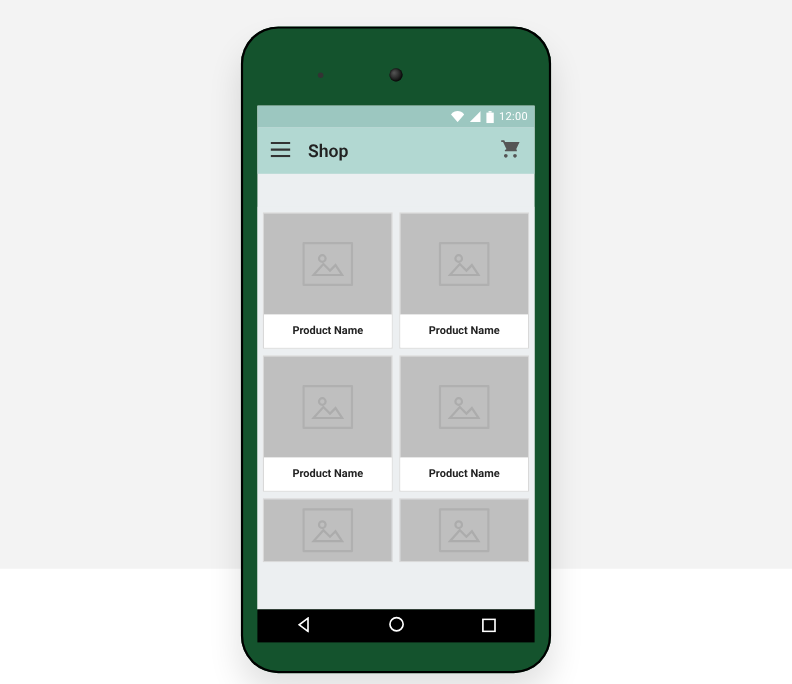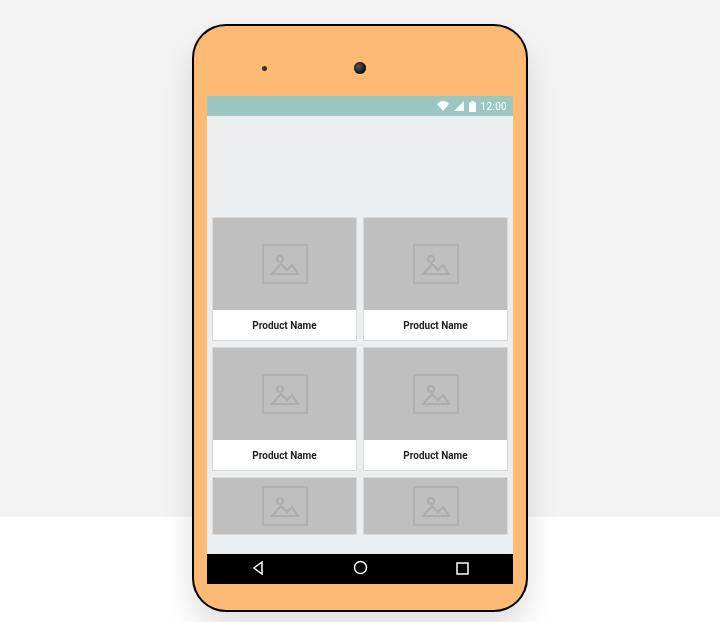--- a/index.html
+++ b/index.html
@@ -8,22 +8,22 @@
     background: #f3f3f3;
     font-family: Roboto, Arial, sans-serif;
     position: relative;
   }
   .bg-bottom {
     position:absolute; left:0; right:0; bottom:0; height:105px; background:#fff;
   }
   .phone {
     position:absolute;
     left:50%; top:24px; transform:translateX(-50%);
-    width:336px; height:588px;
-    background:#fdba74;
+    width:282px; height:588px;
+    background:#14532d;
     border-radius:34px;
     box-shadow: 0 18px 30px rgba(0,0,0,.12), inset 0 0 0 2px #000;
     overflow: hidden;
   }
 
   .speaker {
     position:absolute; top:38px; left:50%; transform:translateX(-50%);
     width:12px; height:12px; border-radius:50%;
     background: radial-gradient(circle at 35% 35%, #555, #111 70%);
     box-shadow: inset 0 0 2px #000;
@@ -68,21 +68,20 @@
   .scroll {
     position:absolute; top:92px; left:0; right:0; bottom:0;
     overflow:hidden;
     background:#eceff1;
     padding:5px;
   }
   .grid {
     display:grid;
     grid-template-columns: 1fr 1fr;
     gap:6px;
-    margin-top:24px;
   }
   .card {
     background:#fff;
     border:1px solid #d9d9d9;
     display:flex; flex-direction:column;
   }
   .thumb {
     height:92px;
     background:#bfbfbf;
     display:flex; align-items:center; justify-content:center;
@@ -130,20 +129,37 @@
       </span>
       <span>
         <svg width="7" height="11" viewBox="0 0 10 16">
             <rect x="0" y="2" width="10" height="14" fill="#fff"></rect>
             <rect x="3" y="0" width="4" height="2" fill="#fff"></rect>
           </svg>
       </span>
       <span class="clock">12:00</span>
     </div>
 
+    <div class="appbar">
+      <div class="menu-btn">
+        <span>
+          <svg width="18" height="14" viewBox="0 0 18 14">
+              <path stroke="#333" stroke-width="2" d="M0 1h18M0 7h18M0 13h18"></path>
+            </svg>
+        </span>
+      </div>
+      <div class="title">Shop</div>
+      <div class="cart-btn">
+        <span>
+          <svg width="20" height="20" viewBox="0 0 24 24">
+              <path fill="#555" d="M7 18c-1.1 0-2 .9-2 2s.9 2 2 2 2-.9 2-2-.9-2-2-2zm10 0c-1.1 0-2 .9-2 2s.9 2 2 2 2-.9 2-2-.9-2-2-2zM7.2 14h9.4c.7 0 1.4-.4 1.7-1.1L22 5H6.2L5.3 3H2v2h2l3.6 7.6L6 14c-.3.5.1 1 .6 1H19v-2H7.4l.6-1z"></path>
+            </svg>
+        </span>
+      </div>
+    </div>
 
 
     <div class="scroll">
       <div class="grid">
 
         <div class="card">
           <div class="thumb">
             <div class="ph-frame">
               <svg width="30" height="24" viewBox="0 0 30 24">
                   <circle cx="10" cy="7" r="3" fill="none" stroke="#acacac" stroke-width="2"></circle>

